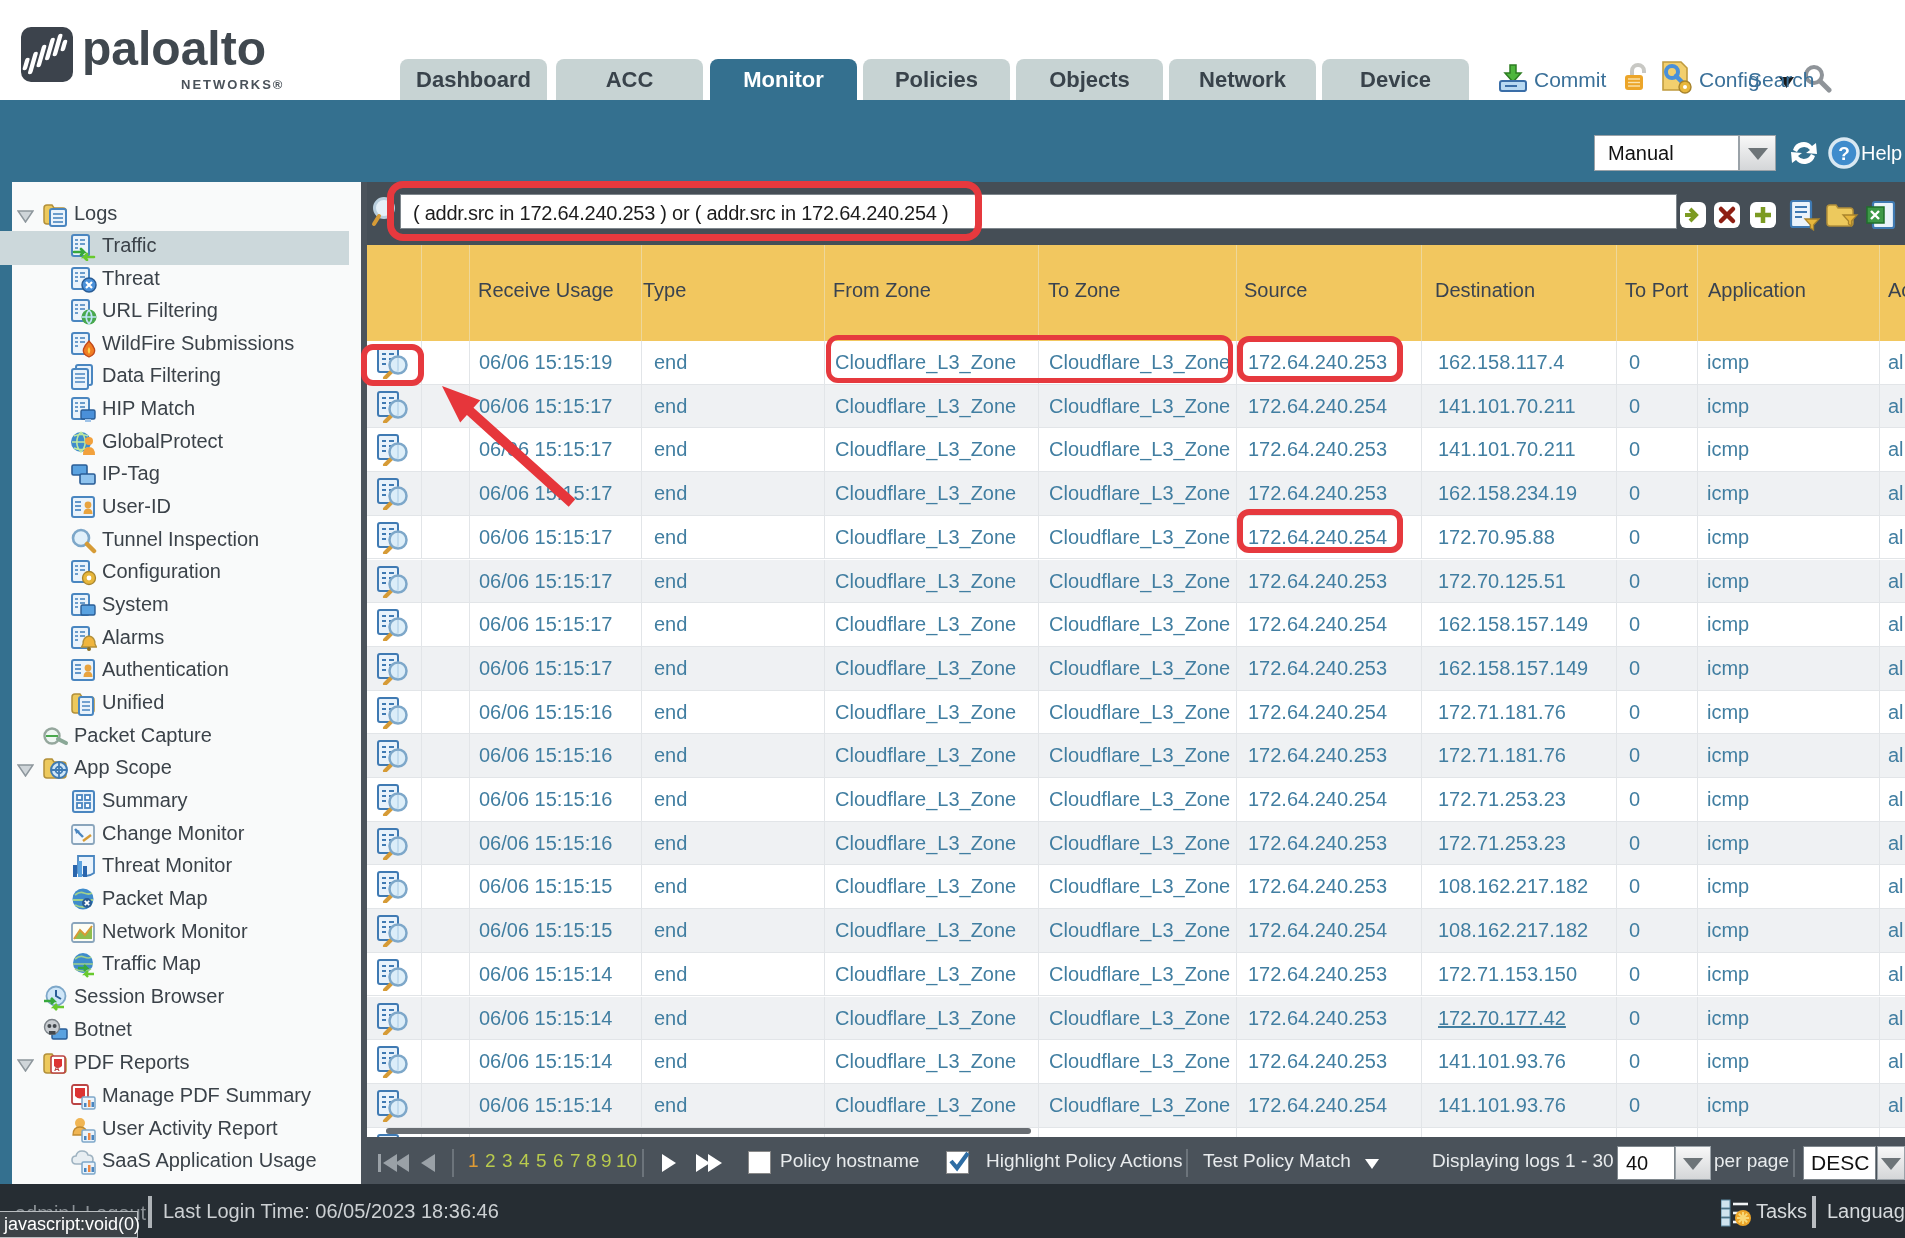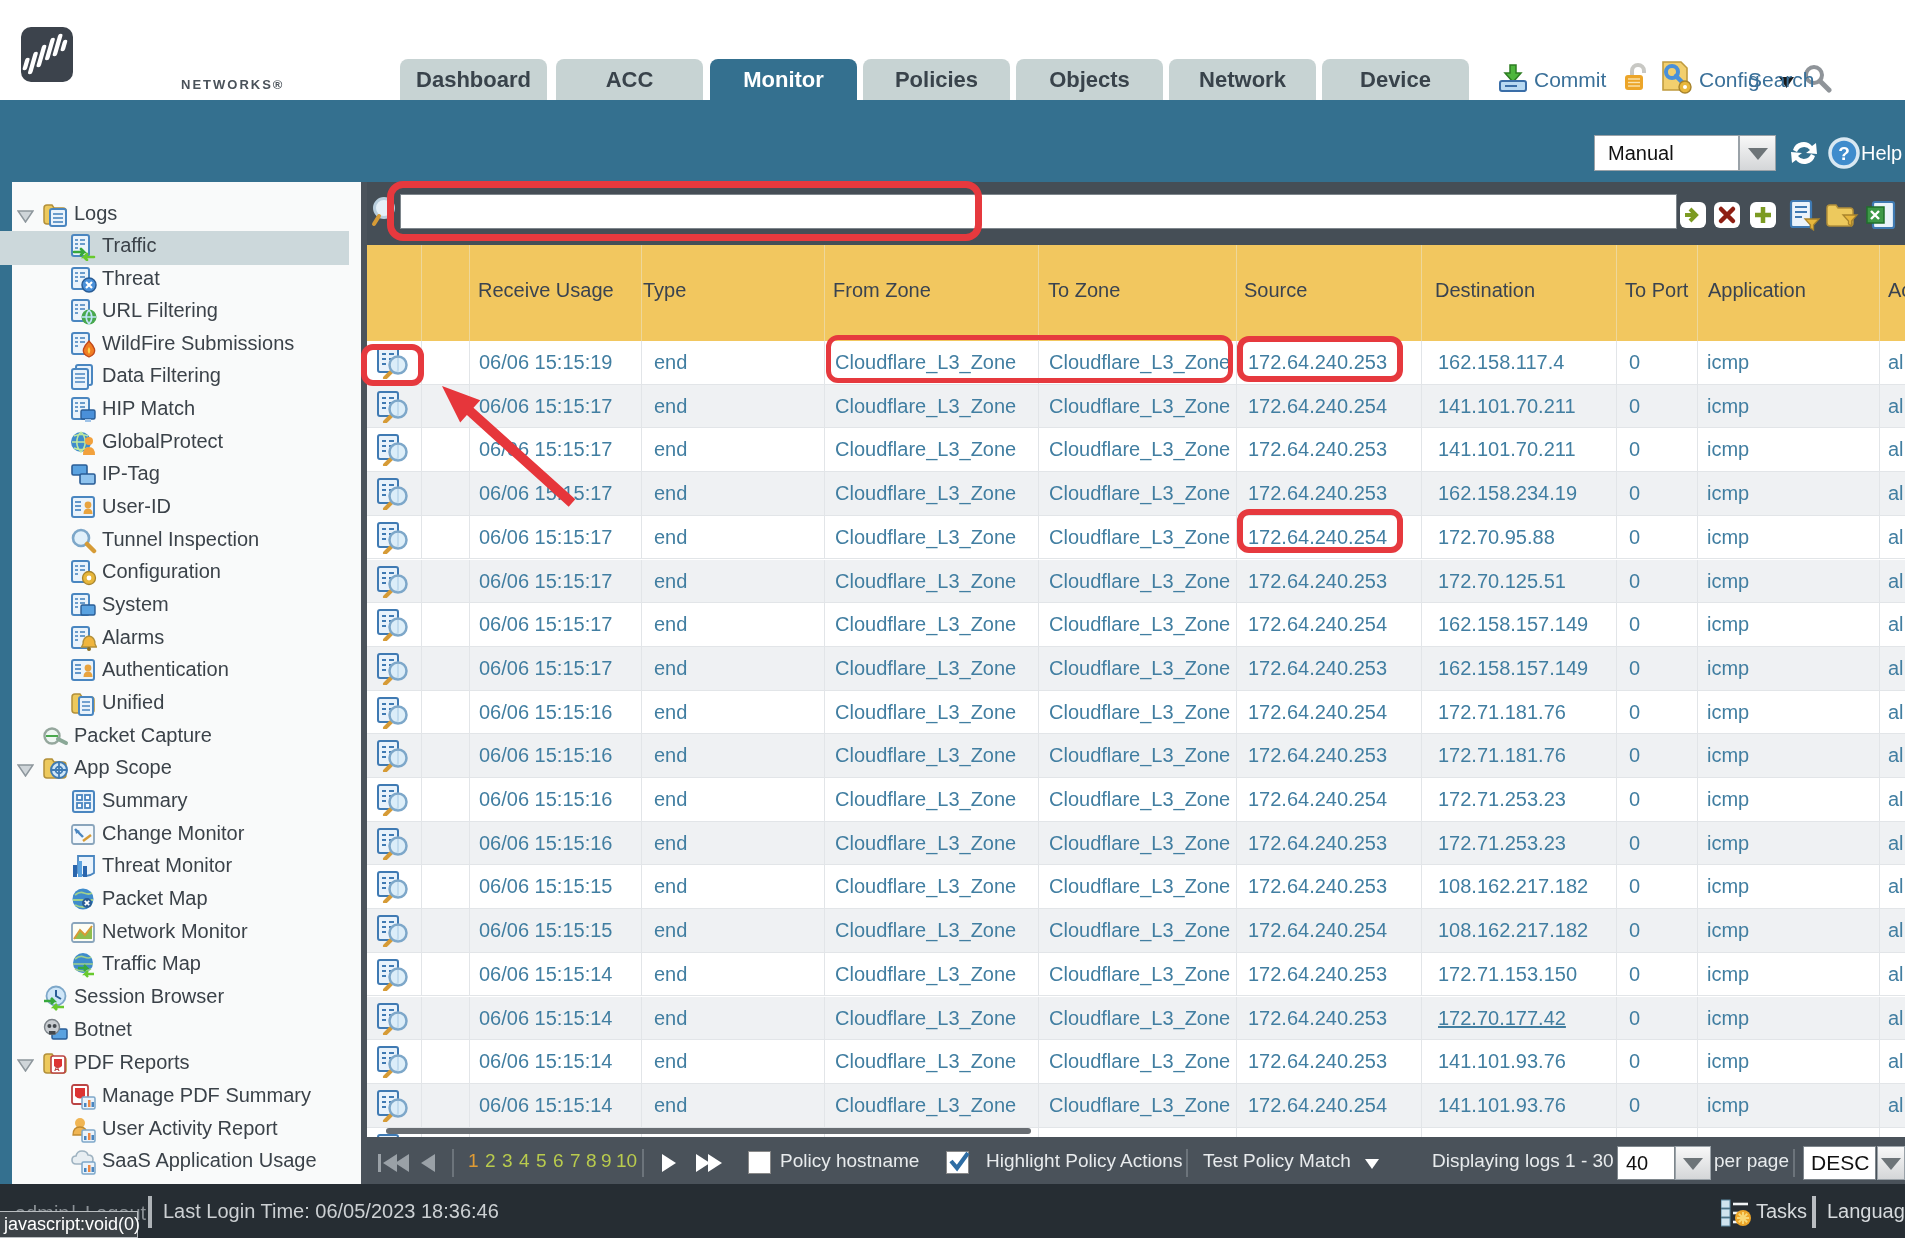--- a/index.html
+++ b/index.html
@@ -85,20 +85,21 @@
     <rect x="0" y="0" width="52" height="55" rx="10" fill="#3c434c"></rect>
     <g stroke="#fff" stroke-width="4.4" stroke-linecap="round" transform="translate(26,27) skewX(-16) translate(-26,-27)">
       <line x1="8" y1="33" x2="8" y2="41"></line>
       <line x1="14.5" y1="27" x2="14.5" y2="45"></line>
       <line x1="21" y1="20" x2="21" y2="38"></line>
       <line x1="27.5" y1="13" x2="27.5" y2="31"></line>
       <line x1="34" y1="9" x2="34" y2="27"></line>
       <line x1="40.5" y1="15" x2="40.5" y2="22"></line>
     </g>
   </svg>
+  <div id="palotxt">paloalto</div>
   <div id="nettxt">NETWORKS®</div>
   <div class="tab" style="left:400px;">Dashboard</div>
   <div class="tab" style="left:556px;">ACC</div>
   <div class="tab active" style="left:710px;">Monitor</div>
   <div class="tab" style="left:863px;">Policies</div>
   <div class="tab" style="left:1016px;">Objects</div>
   <div class="tab" style="left:1169px;">Network</div>
   <div class="tab" style="left:1322px;">Device</div>
   <div id="hdricons">
       <svg class="abs" style="left:1497px;top:62px" width="32" height="32" viewBox="0 0 32 32">
@@ -507,20 +508,21 @@
             <rect x="21.5" y="19" width="2.5" height="5" fill="#4a86c0"></rect>
           </g>
         </svg>
         <div class="lbl" style="left:102px">SaaS Application Usage</div>
       </div>
     </div>
   <div id="splitter"></div>
 
   <div id="filterbar"></div>
   <div id="finput"></div>
+  <div id="ftext">( addr.src in 172.64.240.253 ) or ( addr.src in 172.64.240.254 )</div>
   <div id="fbtns">
       <svg class="abs" style="left:370px;top:196px" width="30" height="34" viewBox="0 0 30 34">
         <circle cx="14" cy="12" r="9.5" fill="#e5f0f8" stroke="#b9cedd" stroke-width="3"></circle>
         <line x1="9" y1="20" x2="4" y2="28" stroke="#d69b36" stroke-width="4" stroke-linecap="round"></line>
       </svg>
       <div class="fbtn" style="left:1680px"><svg width="26" height="26" viewBox="0 0 26 26">
           <path d="M5 13 h10 M10 7 l6 6 l-6 6" stroke="#7c9b22" stroke-width="4" fill="none"></path>
         </svg></div>
       <div class="fbtn" style="left:1714px"><svg width="26" height="26" viewBox="0 0 26 26">
           <path d="M7 7 l12 12 M19 7 l-12 12" stroke="#8e1e12" stroke-width="4.5" stroke-linecap="round"></path>

